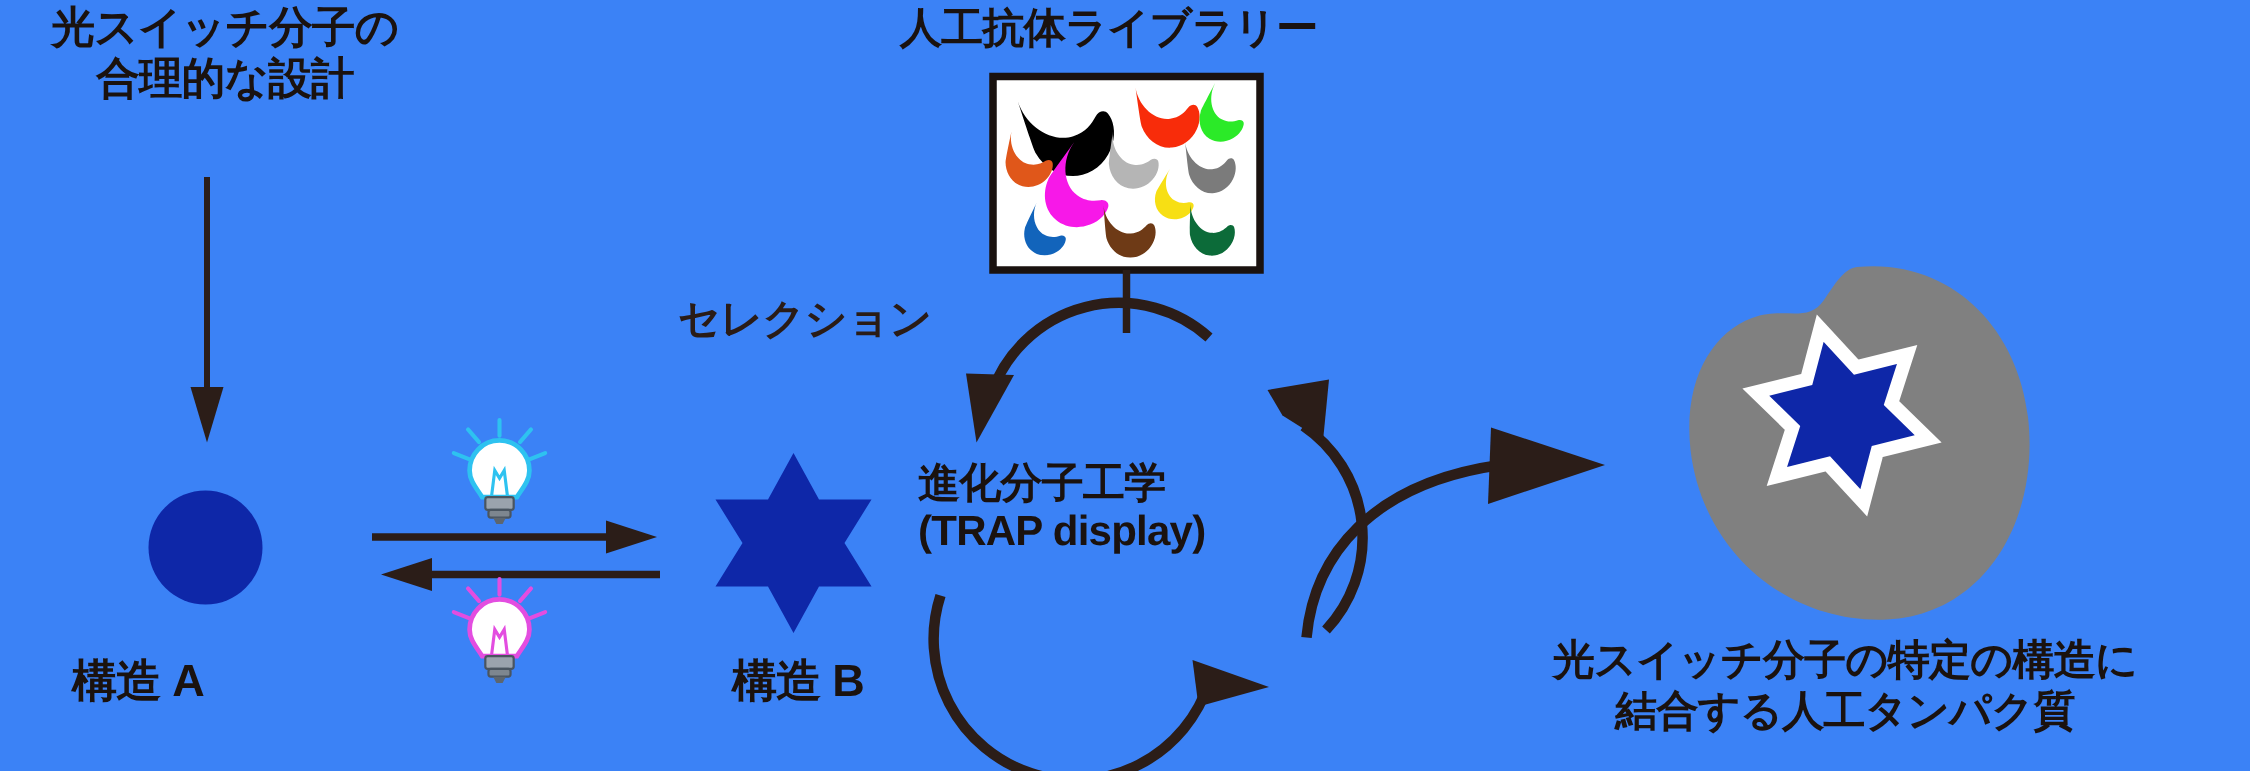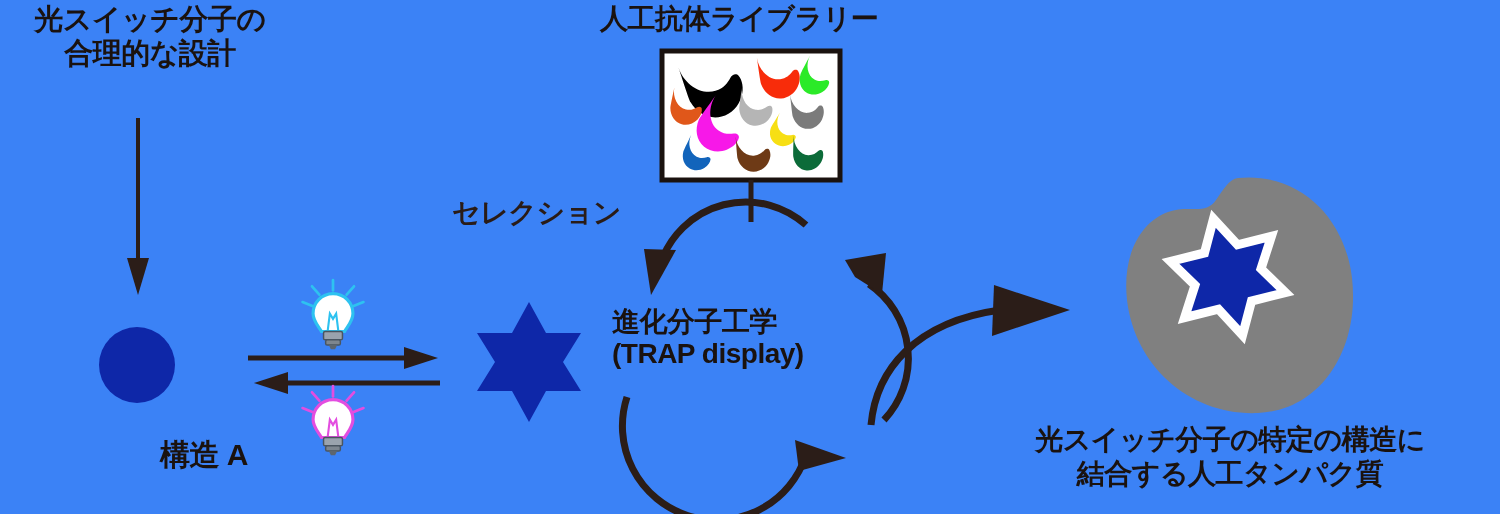--- a/index.html
+++ b/index.html
@@ -19,21 +19,21 @@
     color:#1a120f;
     font-weight:bold;
     line-height:1.18;
     white-space:pre-line;
     letter-spacing:-0.5px;
   }
   #title-design{ left:0px; top:2px; width:300px; text-align:center; font-size:29px; }
   #title-library{ left:600px; top:2px; width:340px; text-align:left; font-size:28px; }
   #label-selection{ left:452px; top:196px; font-size:28px; color:#2a1c17;text-align:right; }
   #label-evolution{ left:612px; top:306px; width:300px; text-align:left; font-size:28px; line-height:1.16;}
-  #label-structure-a{ left:48px; top:437px; width:200px; text-align:right; font-size:30px; }
+  #label-structure-a{ left:48px; top:437px; width:200px; text-align:left; font-size:30px; }
   #label-structure-b{ left:432px; top:437px; width:200px; text-align:center; font-size:30px; }
   #label-product{ left:960px; top:423px; width:540px; text-align:center; font-size:28px; line-height:1.2; }
 
   svg.layer{ position:absolute; left:0; top:0; width:1500px; height:514px; }
 </style>
 </head>
 <body>
 
 <div id="stage">
 
@@ -159,16 +159,17 @@
     </g>
   </svg>
 
   <div class="lbl" id="title-design">光スイッチ分子の
 合理的な設計</div>
   <div class="lbl" id="title-library">人工抗体ライブラリー</div>
   <div class="lbl" id="label-selection">セレクション</div>
   <div class="lbl" id="label-evolution">進化分子工学
 (TRAP display)</div>
   <div class="lbl" id="label-structure-a">構造 A</div>
+  <div class="lbl" id="label-structure-b">構造 B</div>
   <div class="lbl" id="label-product">光スイッチ分子の特定の構造に
 結合する人工タンパク質</div>
 
 </div>
 
 </body></html>

